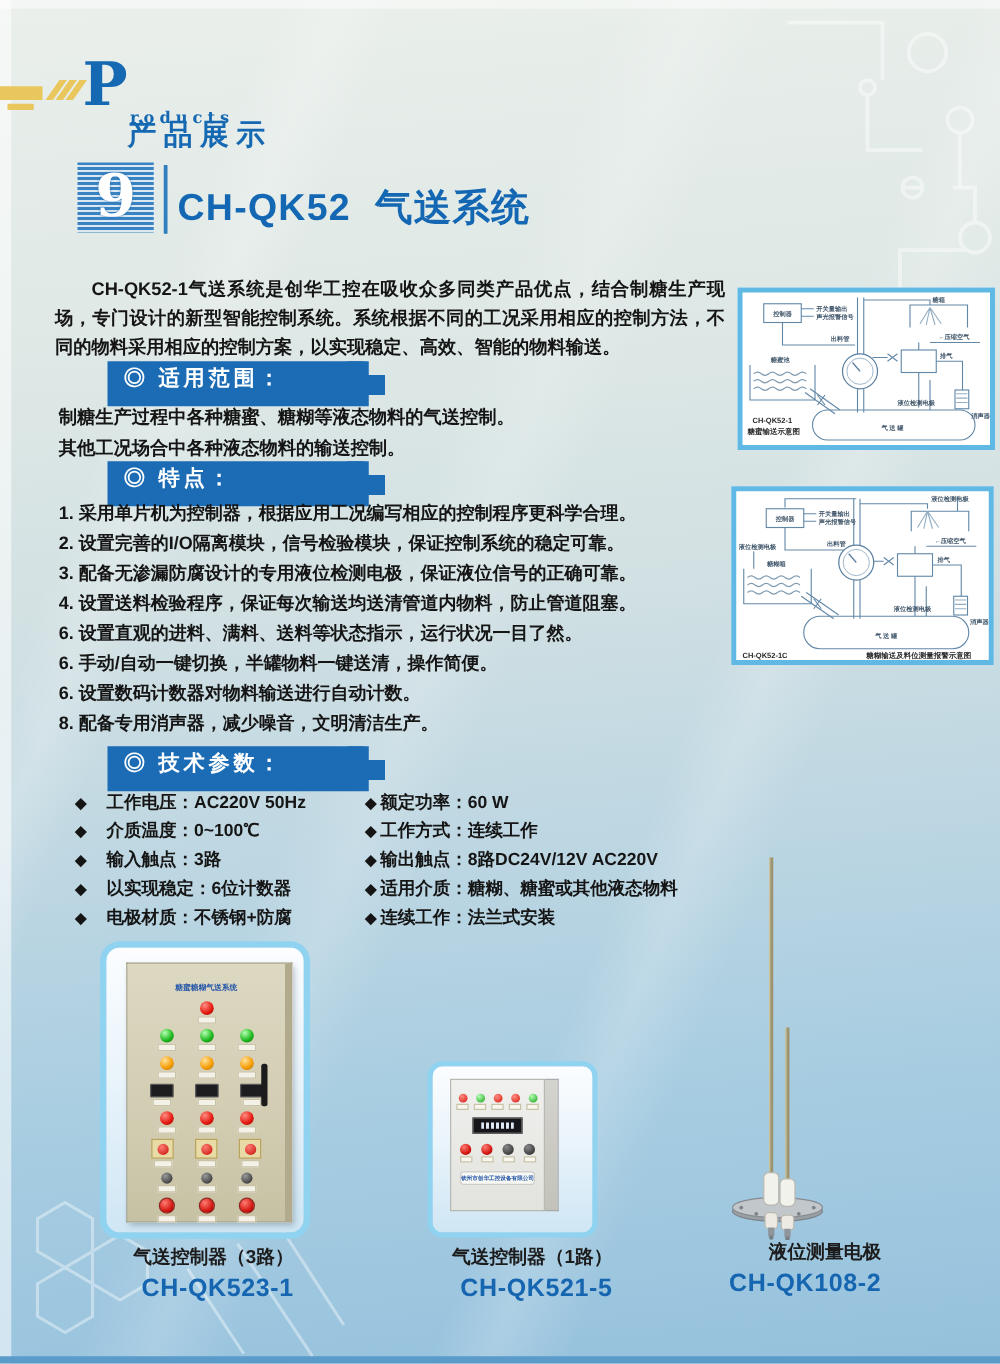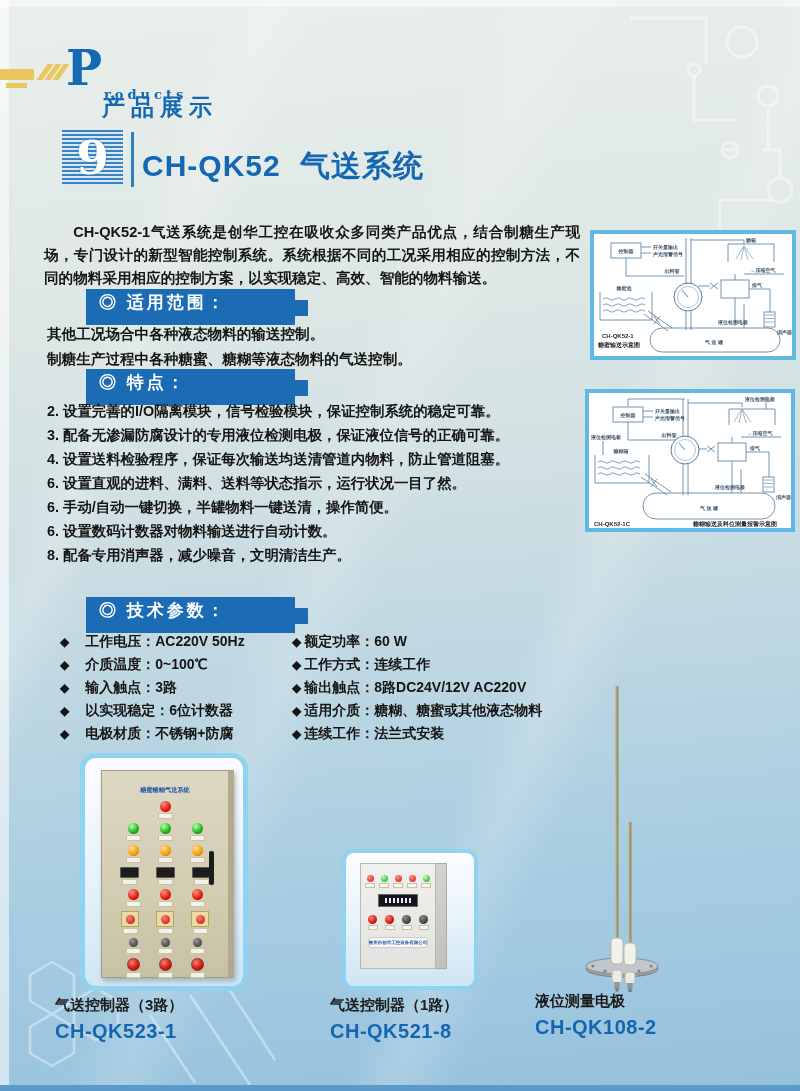--- a/index.html
+++ b/index.html
@@ -92,21 +92,21 @@
   .disp{width:38px;height:11px;margin-top:6px;background:#15151a;border:1px solid #666;
       display:flex;align-items:center;justify-content:center;}
   .disp .seg{width:26px;height:5px;background:repeating-linear-gradient(90deg,#dfe9f5 0 2px,#15151a 2px 4px);}
   .btn2{width:9px;height:9px;border-radius:50%;}
   .btn2.red{background:radial-gradient(circle at 35% 30%,#ff7b72,#cf120a 65%,#7a0a05);}
   .btn2.dark{background:radial-gradient(circle at 35% 30%,#888,#1d1d1d);}
   .plate{margin-top:7px;width:58px;height:9px;background:#f8f8f4;border:1px solid #ccc;border-radius:3px;
       display:flex;align-items:center;justify-content:center;overflow:hidden;}
   .plate .microtext{transform:scale(.45);color:#2456a8;}
 
-  .caption{position:absolute;text-align:left;}
+  .caption{position:absolute;text-align:right;}
   .cap-name{font-size:15px;font-weight:700;color:#1c1c1c;white-space:nowrap;}
   .cap-model{font-size:20px;font-weight:600;color:#1565b0;letter-spacing:.5px;margin-top:5px;white-space:nowrap;}
 </style>
 </head>
 <body>
 
 <div class="page">
   <div class="top-strip"></div>
   <div class="left-strip"></div>
   <div class="bottom-bar"></div>
@@ -148,30 +148,31 @@
   <div class="ptitle">CH-QK52 气送系统</div>
 
   <p class="intro">CH-QK52-1气送系统是创华工控在吸收众多同类产品优点，结合制糖生产现场，专门设计的新型智能控制系统。系统根据不同的工况采用相应的控制方法，不同的物料采用相应的控制方案，以实现稳定、高效、智能的物料输送。</p>
 
   <div class="secbar" style="top:289px">
     <div class="bar">◎ 适用范围：</div>
     <div class="c1"></div>
     <div class="c2"></div>
   </div>
   <div class="scope-list">
+    <div>制糖生产过程中各种糖蜜、糖糊等液态物料的气送控制。</div>
     <div>其他工况场合中各种液态物料的输送控制。</div>
-    <div>制糖生产过程中各种糖蜜、糖糊等液态物料的气送控制。</div>
   </div>
 
   <div class="secbar" style="top:369px">
     <div class="bar">◎ 特点：</div>
     <div class="c1"></div>
     <div class="c2"></div>
   </div>
   <div class="feat-list">
+    <div>1. 采用单片机为控制器，根据应用工况编写相应的控制程序更科学合理。</div>
     <div>2. 设置完善的I/O隔离模块，信号检验模块，保证控制系统的稳定可靠。</div>
     <div>3. 配备无渗漏防腐设计的专用液位检测电极，保证液位信号的正确可靠。</div>
     <div>4. 设置送料检验程序，保证每次输送均送清管道内物料，防止管道阻塞。</div>
     <div>6. 设置直观的进料、满料、送料等状态指示，运行状况一目了然。</div>
     <div>6. 手动/自动一键切换，半罐物料一键送清，操作简便。</div>
     <div>6. 设置数码计数器对物料输送进行自动计数。</div>
     <div>8. 配备专用消声器，减少噪音，文明清洁生产。</div>
   </div>
 
   <div class="secbar" style="top:597px">
@@ -526,19 +527,19 @@
     <circle cx="72" cy="310" r="1.8" fill="#767d83"></circle>
       <circle cx="85" cy="311" r="1.8" fill="#767d83"></circle>
   </svg>
 
   <div class="caption" style="left:55px;top:996px;width:180px">
     <div class="cap-name">气送控制器（3路）</div>
     <div class="cap-model">CH-QK523-1</div>
   </div>
   <div class="caption" style="left:330px;top:996px;width:160px">
     <div class="cap-name">气送控制器（1路）</div>
-    <div class="cap-model">CH-QK521-8</div>
+    <div class="cap-model">CH-QK521-5</div>
   </div>
   <div class="caption" style="left:535px;top:992px;width:170px">
     <div class="cap-name">液位测量电极</div>
     <div class="cap-model">CH-QK108-2</div>
   </div>
 </div>
 
 </body></html>

